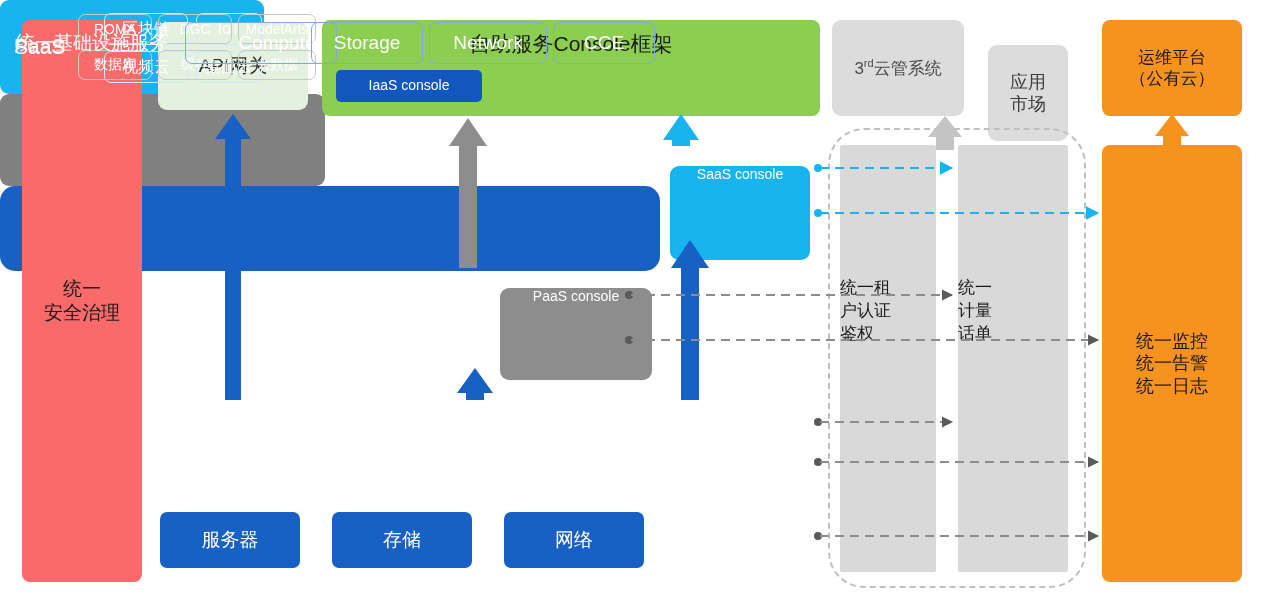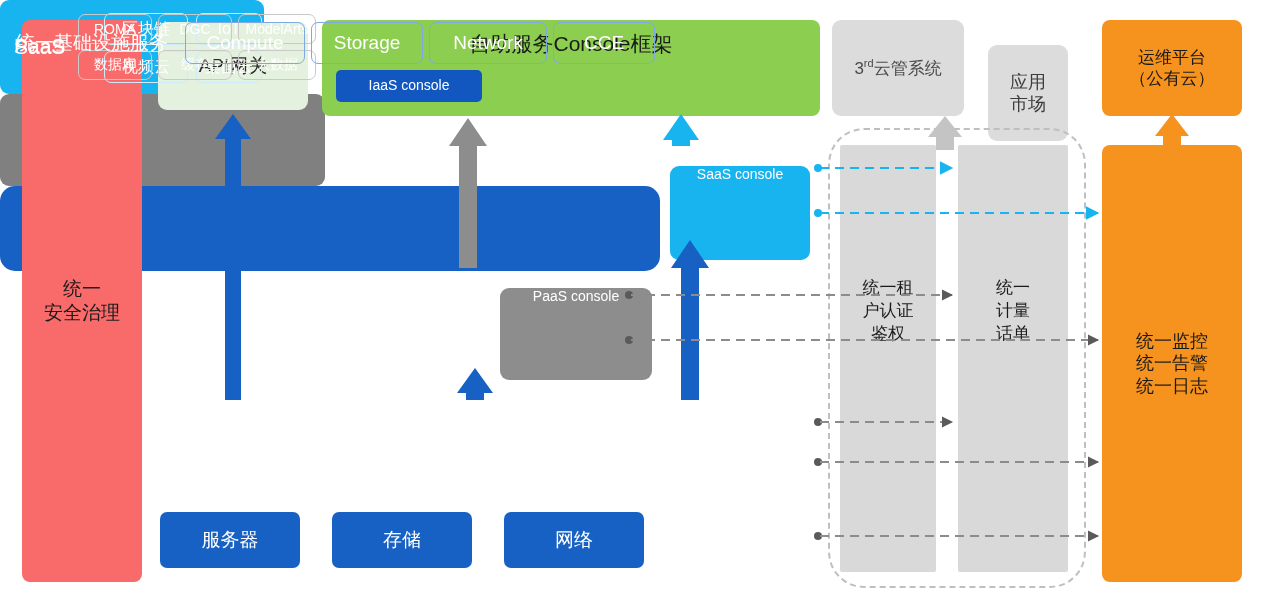--- a/index.html
+++ b/index.html
@@ -60,39 +60,39 @@
   .pcell.p3{left:238px;top:14px;width:76px;}
   .pcell.p4{left:78px;top:50px;width:72px;}
   .pcell.p5{left:158px;top:50px;width:72px;}
   .pcell.p6{left:238px;top:50px;width:76px;}
 
   
   .infra{left:158px;top:400px;width:660px;height:85px;background:#1760C4;border-radius:15px;display:block;}
   .infra .lbl{position:absolute;left:16px;top:0;height:85px;display:flex;align-items:center;font-size:19px;color:#fff;}
   .icell{position:absolute;top:22px;height:40px;border:1.7px solid #7EA9E2;border-radius:7px;
          display:flex;align-items:center;justify-content:center;color:#fff;font-size:19px;}
-  .icell.i1{left:185px;width:118px;}
+  .icell.i1{left:185px;width:118px;padding-left:32px;}
   .icell.i2{left:311px;width:110px;}
   .icell.i3{left:429px;width:116px;}
   .icell.i4{left:553px;width:100px;}
 
   
   .tile{top:512px;height:56px;background:#1760C4;border-radius:7px;color:#fff;font-size:19px;}
   .tile.t1{left:160px;width:140px;}
   .tile.t2{left:332px;width:140px;}
   .tile.t3{left:504px;width:140px;}
   .tile.t4{left:676px;width:140px;}
 
   
   .dashwrap{position:absolute;left:828px;top:128px;width:258px;height:460px;
             border:2.5px dashed #BFBFBF;border-radius:36px;box-sizing:border-box;}
   .greycol{position:absolute;background:#D9D9D9;border-radius:2px;}
   .greycol.g1{left:840px;top:145px;width:96px;height:427px;}
   .greycol.g2{left:958px;top:145px;width:110px;height:427px;}
-  .greylabel{position:absolute;text-align:center;font-size:17px;color:#1a1a1a;line-height:1.35;}
+  .greylabel{position:absolute;font-size:17px;color:#1a1a1a;line-height:1.35;}
   .greylabel.l1{left:840px;top:277px;width:96px;}
   .greylabel.l2{left:958px;top:277px;width:110px;}
 
   
   #arrows{position:absolute;left:0;top:0;width:1265px;height:605px;pointer-events:none;}
 </style>
 </head>
 <body>
 
 <div id="stage">

